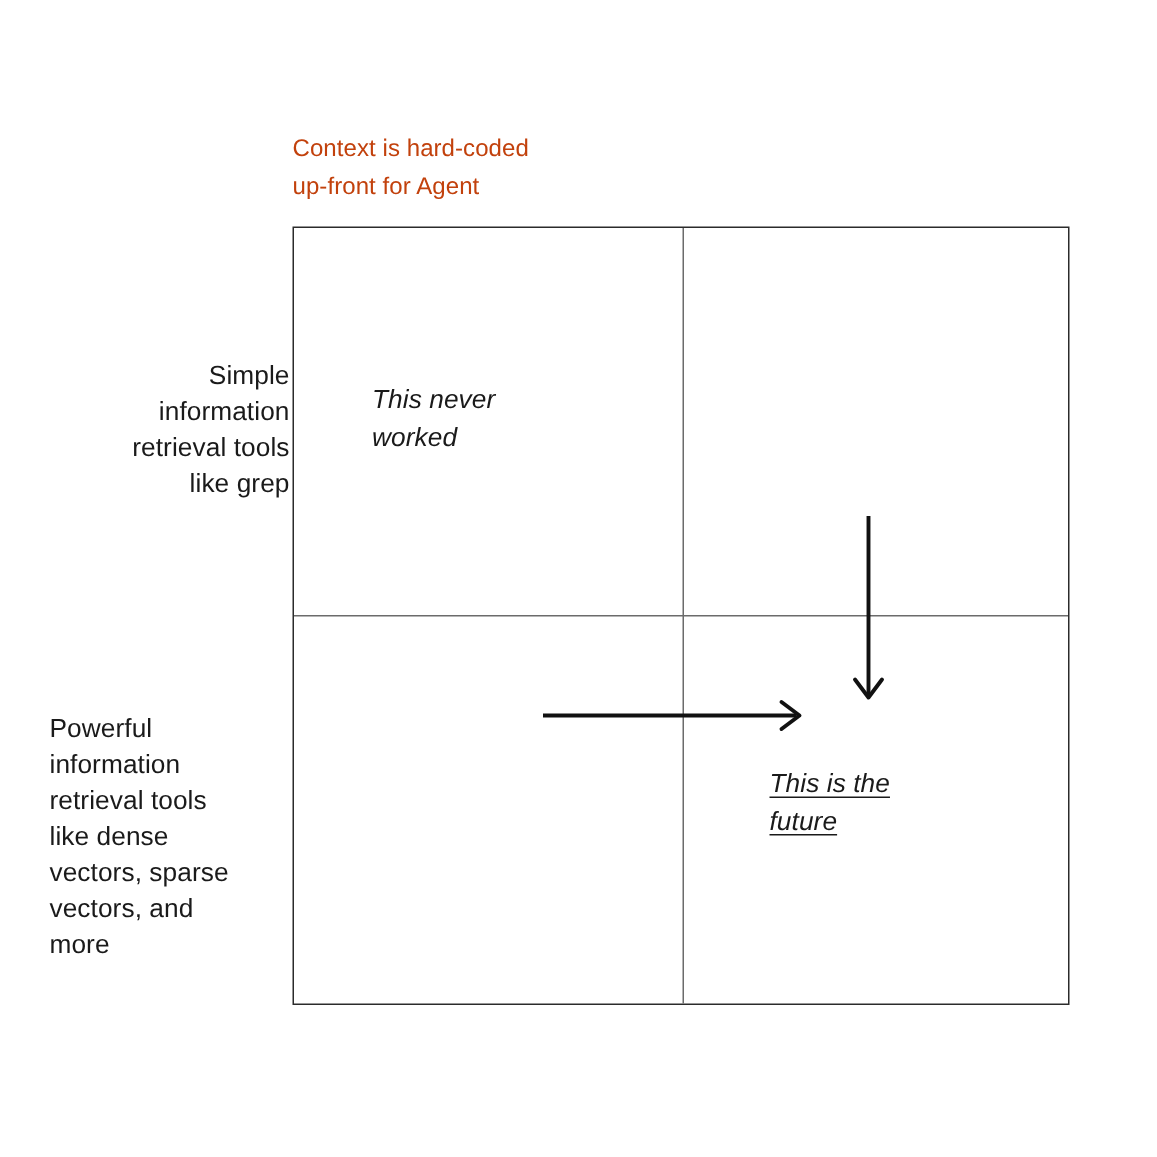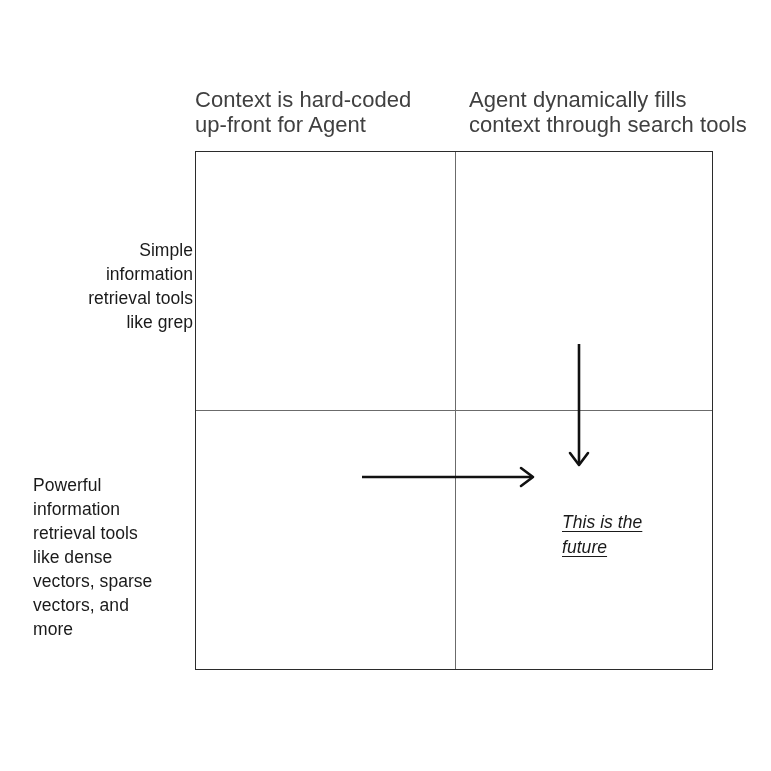--- a/index.html
+++ b/index.html
@@ -19,23 +19,23 @@
   #canvas {
     position: absolute;
     left: 0; top: 0;
     width: 771px;
     height: 771px;
   }
 
   
   .col-header {
     position: absolute;
-    font-size: 22px;
+    font-size: 16px;
     line-height: 25px;
-    color: #404040;
+    color: #c2410c;
     white-space: pre-line;
     letter-spacing: 0.05px;
   }
   #col-header-left  { left: 195px; top: 87px;  width: 265px; }
   #col-header-right { left: 469px; top: 87px;  width: 300px; }
 
   
   .row-label {
     position: absolute;
     left: 33px;
@@ -83,21 +83,21 @@
     line-height: 25px;
     font-style: italic;
     color: #1a1a1a;
     white-space: pre-line;
     letter-spacing: 0.05px;
   }
   #cell-tl { left: 248px; top: 254px; width: 195px; }
   #cell-tr { left: 500px; top: 243px; width: 205px; }
   #cell-bl { left: 248px; top: 506px; width: 200px; }
   #cell-br {
-    left: 562px;
+    left: 513px;
     top: 510px;
     width: 175px;
     text-decoration: underline;
     text-underline-offset: 3px;
     text-decoration-thickness: 1.2px;
   }
 
   
   #arrows {
     position: absolute;
@@ -108,41 +108,41 @@
   }
 </style>
 </head>
 <body>
 
 <div id="canvas">
 
   <div class="col-header" id="col-header-left">Context is hard-coded
 up-front for Agent</div>
 
-  <div class="col-header" id="col-header-right">Agent dynamically fills
-context through search tools</div>
 
   <div class="row-label" id="row-label-top">Simple
 information
 retrieval tools
 like grep</div>
 
   <div class="row-label" id="row-label-bottom">Powerful
 information
 retrieval tools
 like dense
 vectors, sparse
 vectors, and
 more</div>
 
   <div id="matrix">
     <div class="divider-v"></div>
     <div class="divider-h"></div>
   </div>
 
+  <div class="cell-text" id="cell-tl">This never
+worked</div>
 
 
 
   <div class="cell-text" id="cell-br">This is the
 future</div>
 
   <svg id="arrows" viewBox="0 0 771 771" width="771" height="771">
     <g fill="none" stroke="#111111" stroke-width="2.6" stroke-linecap="butt" stroke-linejoin="miter">
       <line x1="579" y1="344" x2="579" y2="463"></line>
       <polyline points="570,453 579,465 588,453" stroke-linecap="round" stroke-linejoin="round"></polyline>

